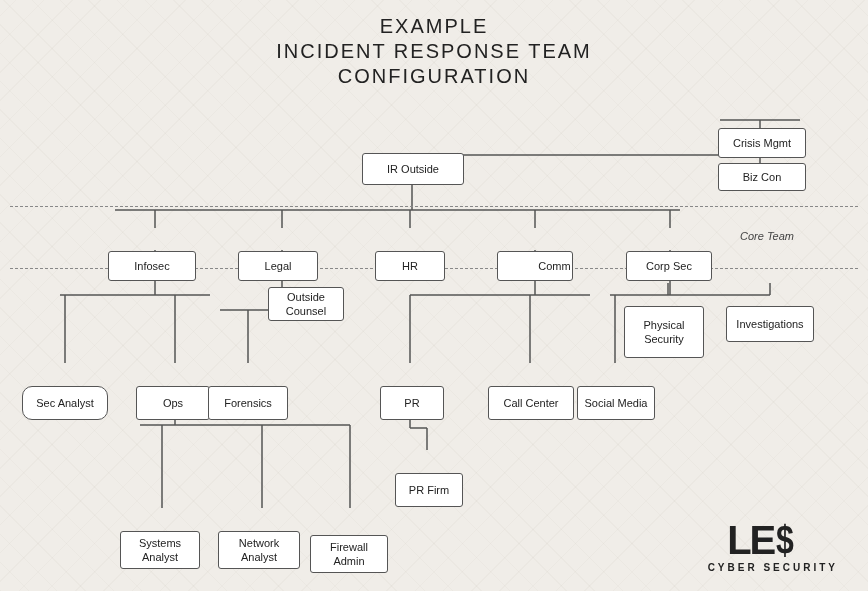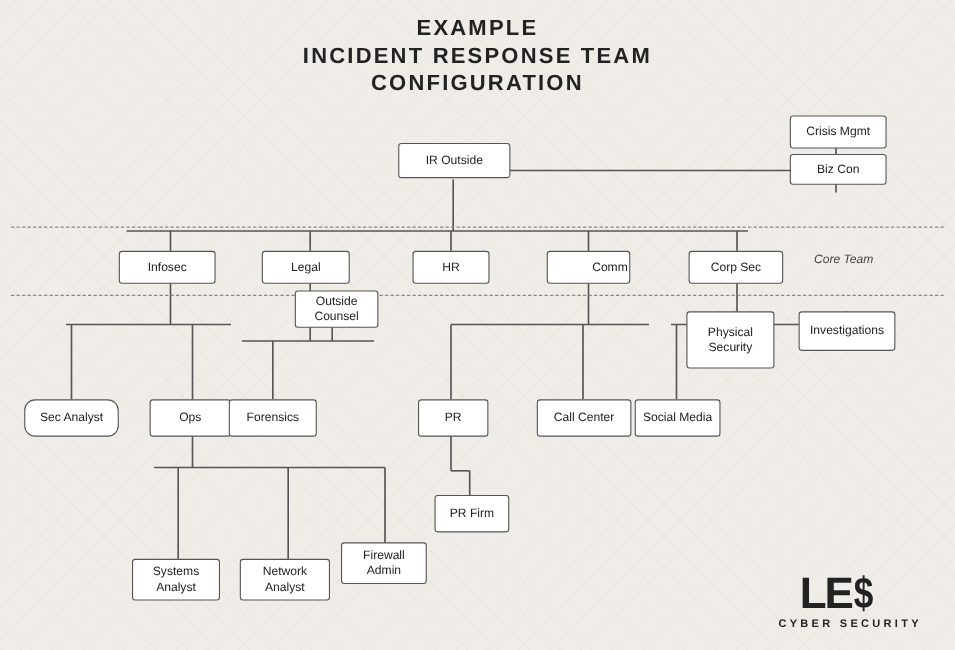--- a/index.html
+++ b/index.html
@@ -33,41 +33,42 @@
     }
 
     .title-block {
       text-align: center;
       padding-top: 14px;
       line-height: 1.25;
     }
 
     .title-block .main-title {
       font-size: 20px;
-      font-weight: bold;
+      font-weight: normal;
       letter-spacing: 2px;
       color: #222;
     }
 
     
     .node {
       position: absolute;
       border: 1.5px solid #555;
       background: #fff;
       border-radius: 3px;
       display: flex;
       align-items: center;
       justify-content: center;
       text-align: center;
       font-size: 11px;
       color: #222;
       font-weight: normal;
       padding: 3px 5px;
       line-height: 1.3;
       z-index: 10;
+      margin-top: 23px;
     }
 
     
     .lines-svg {
       position: absolute;
       top: 0;
       left: 0;
       width: 868px;
       height: 591px;
       z-index: 5;
@@ -286,21 +287,21 @@
   <div class="node" style="left:120px; top:508px; width:80px; height:38px;">
     <span style="white-space:pre-line;">Systems
 Analyst</span>
   </div>
 
   <div class="node" style="left:218px; top:508px; width:82px; height:38px;">
     <span style="white-space:pre-line;">Network
 Analyst</span>
   </div>
 
-  <div class="node" style="left:310px; top:493px; width:78px; height:38px;">
+  <div class="node" style="left:310px; top:512px; width:78px; height:38px;">
     <span style="white-space:pre-line;">Firewall
 Admin</span>
   </div>
 
   <div class="logo-area">
     <div class="logo-text-top">
       <span>LE<span class="logo-dollar">$</span></span>
     </div>
     <div class="logo-text-bottom">CYBER SECURITY</div>
   </div>

